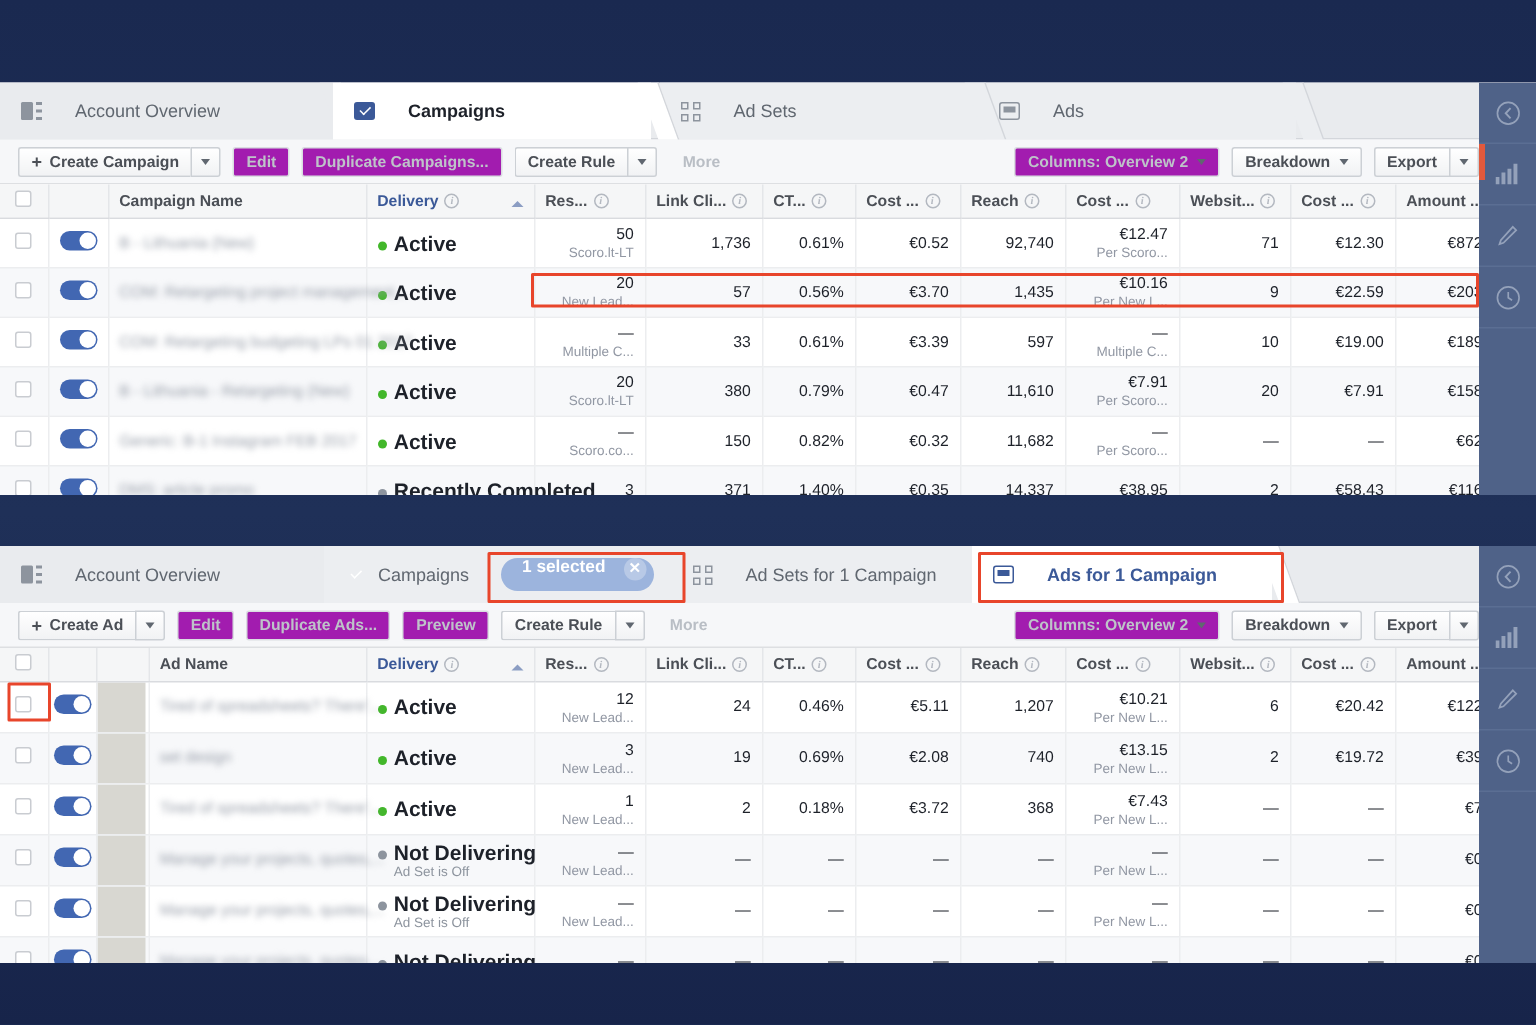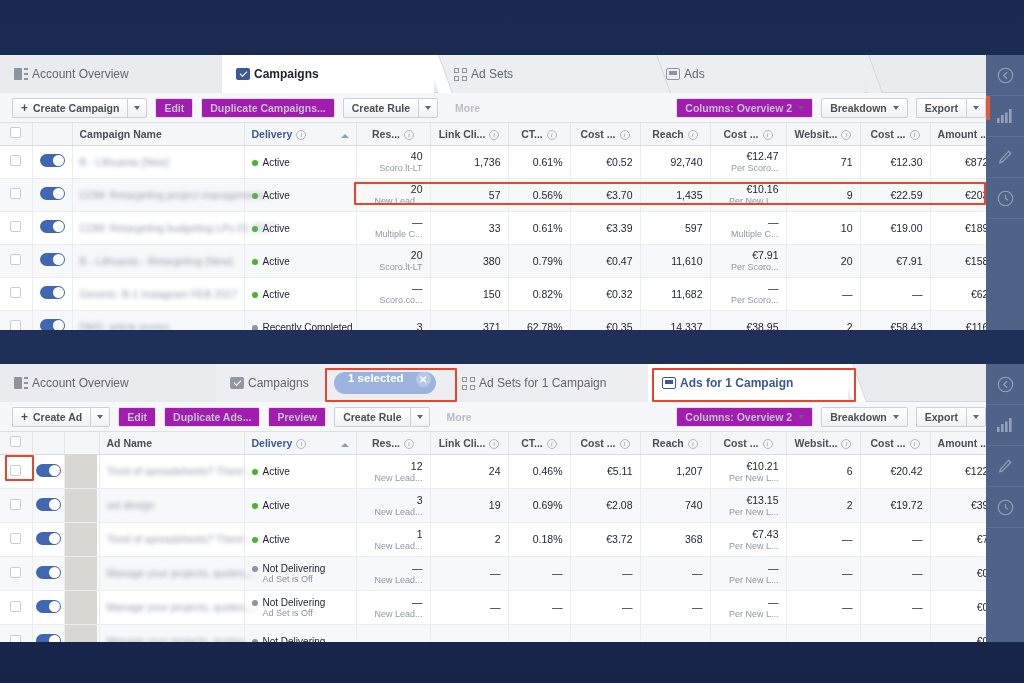--- a/index.html
+++ b/index.html
@@ -29,21 +29,21 @@
   .tabbar {
     position: relative;
     height: 38px;
     background: #e9ebee;
     border-bottom: 1px solid #d3d6db;
   }
   .tab {
     position: absolute; top: 0; height: 38px;
     display: flex; align-items: center;
     padding: 0 16px 0 14px;
-    gap: 4px;
+    gap: 22px;
     font-size: 12px;
     color: #606770;
     background: #e9ebee;
     cursor: pointer;
   }
   .tab .tab-skew {
     position: absolute; right: -12px; top: 0; bottom: 0; width: 14px;
     background: inherit;
     transform: skewX(20deg);
     border-right: 1px solid #d3d6db;
@@ -129,21 +129,21 @@
 
   
   .tablewrap { position:relative; background:#fff; }
   table.grid { border-collapse:collapse; width:986px; table-layout:fixed; }
   table.grid th {
     height:22px;
     background:#f5f6f7;
     border-bottom:1px solid #d9dbdf;
     border-right:1px solid #e4e6e9;
     font-size:10.5px; font-weight:bold; color:#4b4f56;
-    padding:0 7px; text-align:center;
+    padding:0 7px; text-align:left;
     white-space:nowrap;
   }
   table.grid th.lft { text-align:left; }
   table.grid td {
     height:33px;
     border-bottom:1px solid #ecedef;
     border-right:1px solid #ecedef;
     padding:0 7px;
     text-align:right;
     font-size:10.5px;
@@ -170,21 +170,21 @@
     width:25px; height:13px; border-radius:7px; background:#4267b2;
     position:relative; display:inline-block; cursor:pointer;
   }
   .toggle::after {
     content:""; position:absolute; right:1px; top:1px;
     width:11px; height:11px; border-radius:50%; background:#fff;
   }
   .dot { display:inline-block; width:6px; height:6px; border-radius:50%; margin-right:5px; vertical-align:middle; }
   .dot.green { background:#42b72a; }
   .dot.gray { background:#8d949e; }
-  .delivery-txt { font-weight:normal; font-size:10px; }
+  .delivery-txt { font-weight:bold; font-size:14px; }
   .delivery-sub { font-size:9px; color:#8d949e; margin-left:11px; display:block; }
 
   
   .blur {
     color:#9aa0ab;
     filter: blur(2.1px);
     display:inline-block;
     font-size:10.5px;
     user-select:none;
   }
@@ -319,21 +319,21 @@
         <th><span>Cost ...</span><span class="info">i</span></th>
         <th style="border-right:none"><span>Amount ...</span><span class="info">i</span></th>
       </tr>
       </thead>
       <tbody id="top-body">
           <tr class="">
             <td class="lft" style="text-align:center"><span class="chk"></span></td>
             <td class="lft" style="text-align:center;padding:0"><span class="toggle"></span></td>
             <td class="lft"><span class="blur">B - Lithuania (New)</span></td>
             <td class="lft"><span class="dot green"></span><span class="delivery-txt">Active</span></td>
-            <td><span>40</span><span class="sub">Scoro.lt-LT</span></td>
+            <td><span>50</span><span class="sub">Scoro.lt-LT</span></td>
             <td><span>1,736</span></td>
             <td><span>0.61%</span></td>
             <td><span>€0.52</span></td>
             <td><span>92,740</span></td>
             <td><span>€12.47</span><span class="sub">Per Scoro...</span></td>
             <td><span>71</span></td>
             <td><span>€12.30</span></td>
             <td style="border-right:none"><span>€872.95</span></td>
           </tr>
           <tr class="alt">
@@ -396,21 +396,21 @@
             <td><span>—</span></td>
             <td style="border-right:none"><span>€62.48</span></td>
           </tr>
           <tr class="alt">
             <td class="lft" style="text-align:center"><span class="chk"></span></td>
             <td class="lft" style="text-align:center;padding:0"><span class="toggle"></span></td>
             <td class="lft"><span class="blur">DMS: article promo</span></td>
             <td class="lft"><span class="dot gray"></span><span class="delivery-txt">Recently Completed</span></td>
             <td><span>3</span></td>
             <td><span>371</span></td>
-            <td><span>62.78%</span></td>
+            <td><span>1.40%</span></td>
             <td><span>€0.35</span></td>
             <td><span>14,337</span></td>
             <td><span>€38.95</span></td>
             <td><span>2</span></td>
             <td><span>€58.43</span></td>
             <td style="border-right:none"><span>€116.86</span></td>
           </tr>
         </tbody>
     </table>
   </div>

